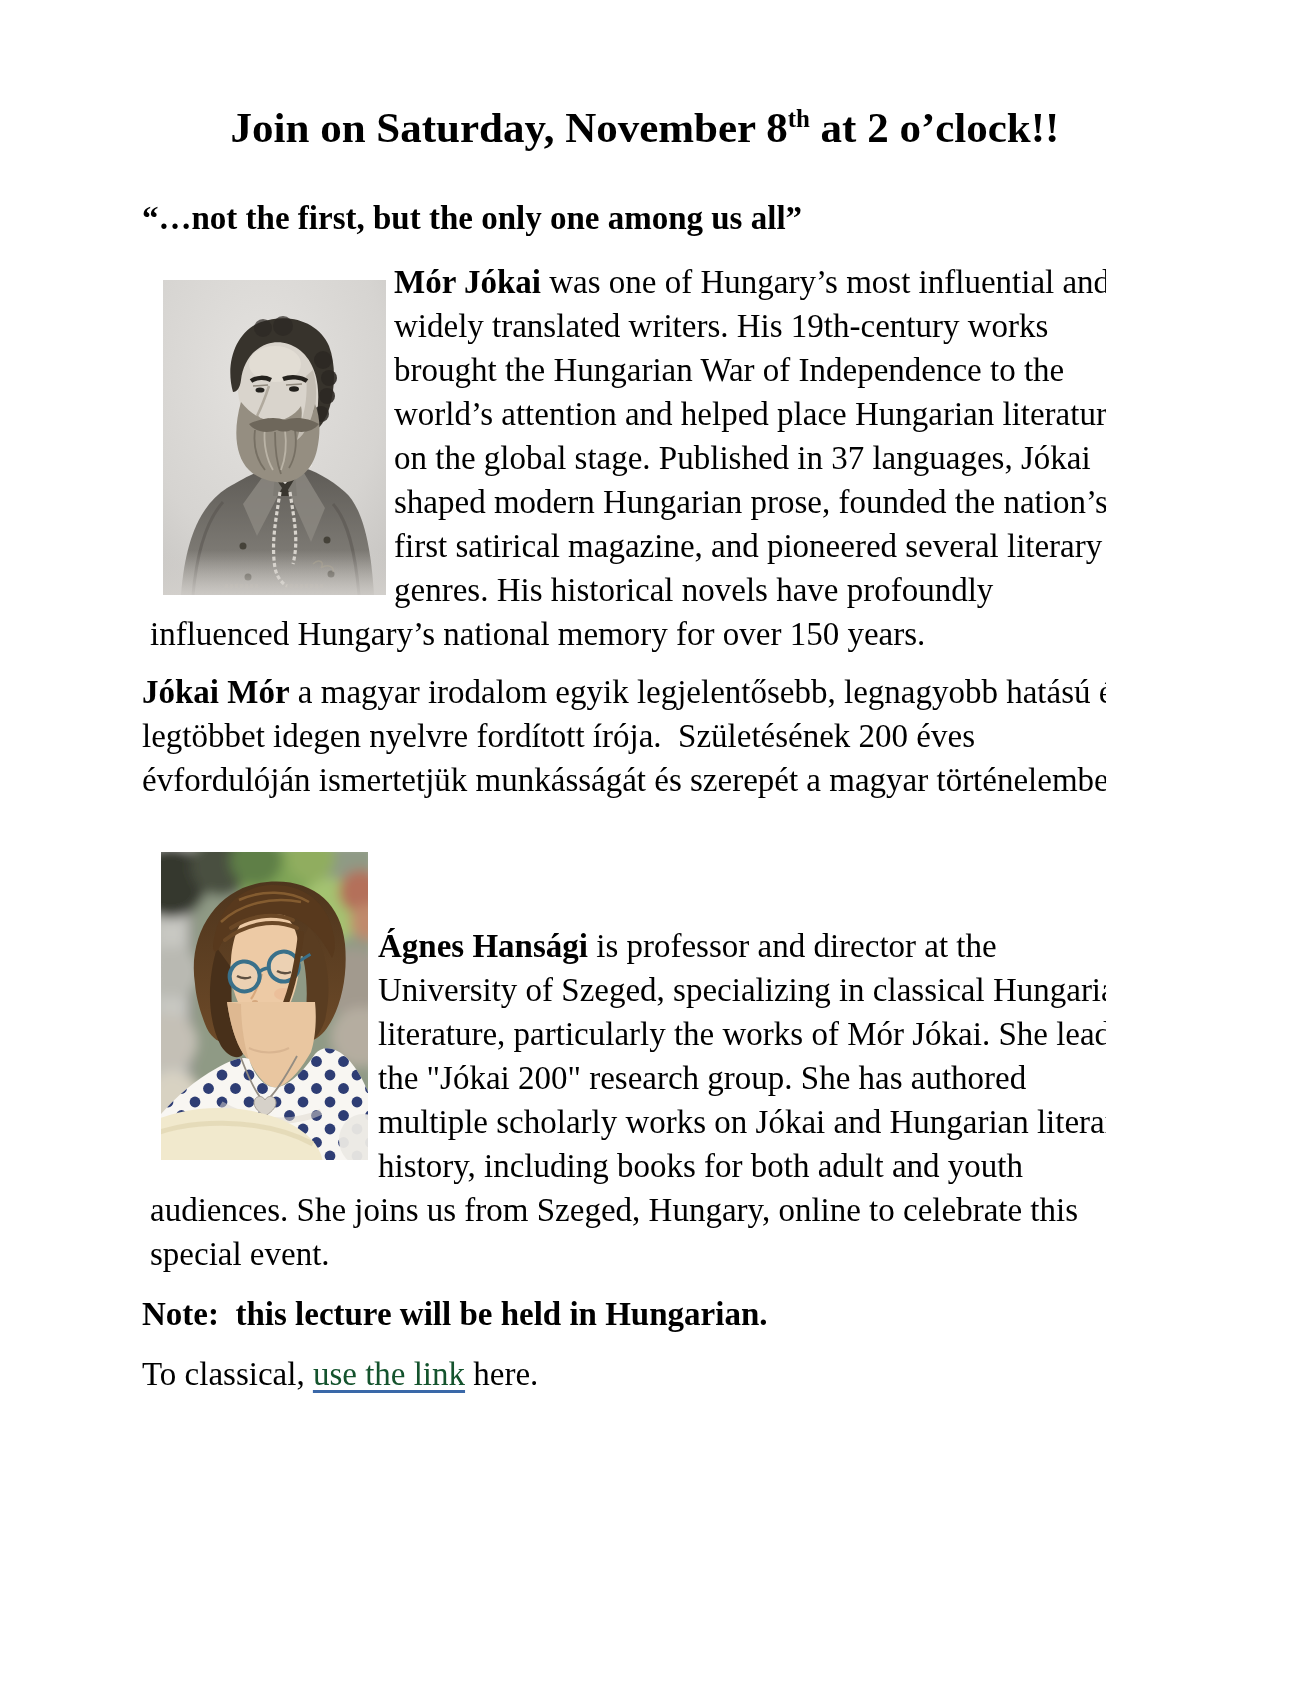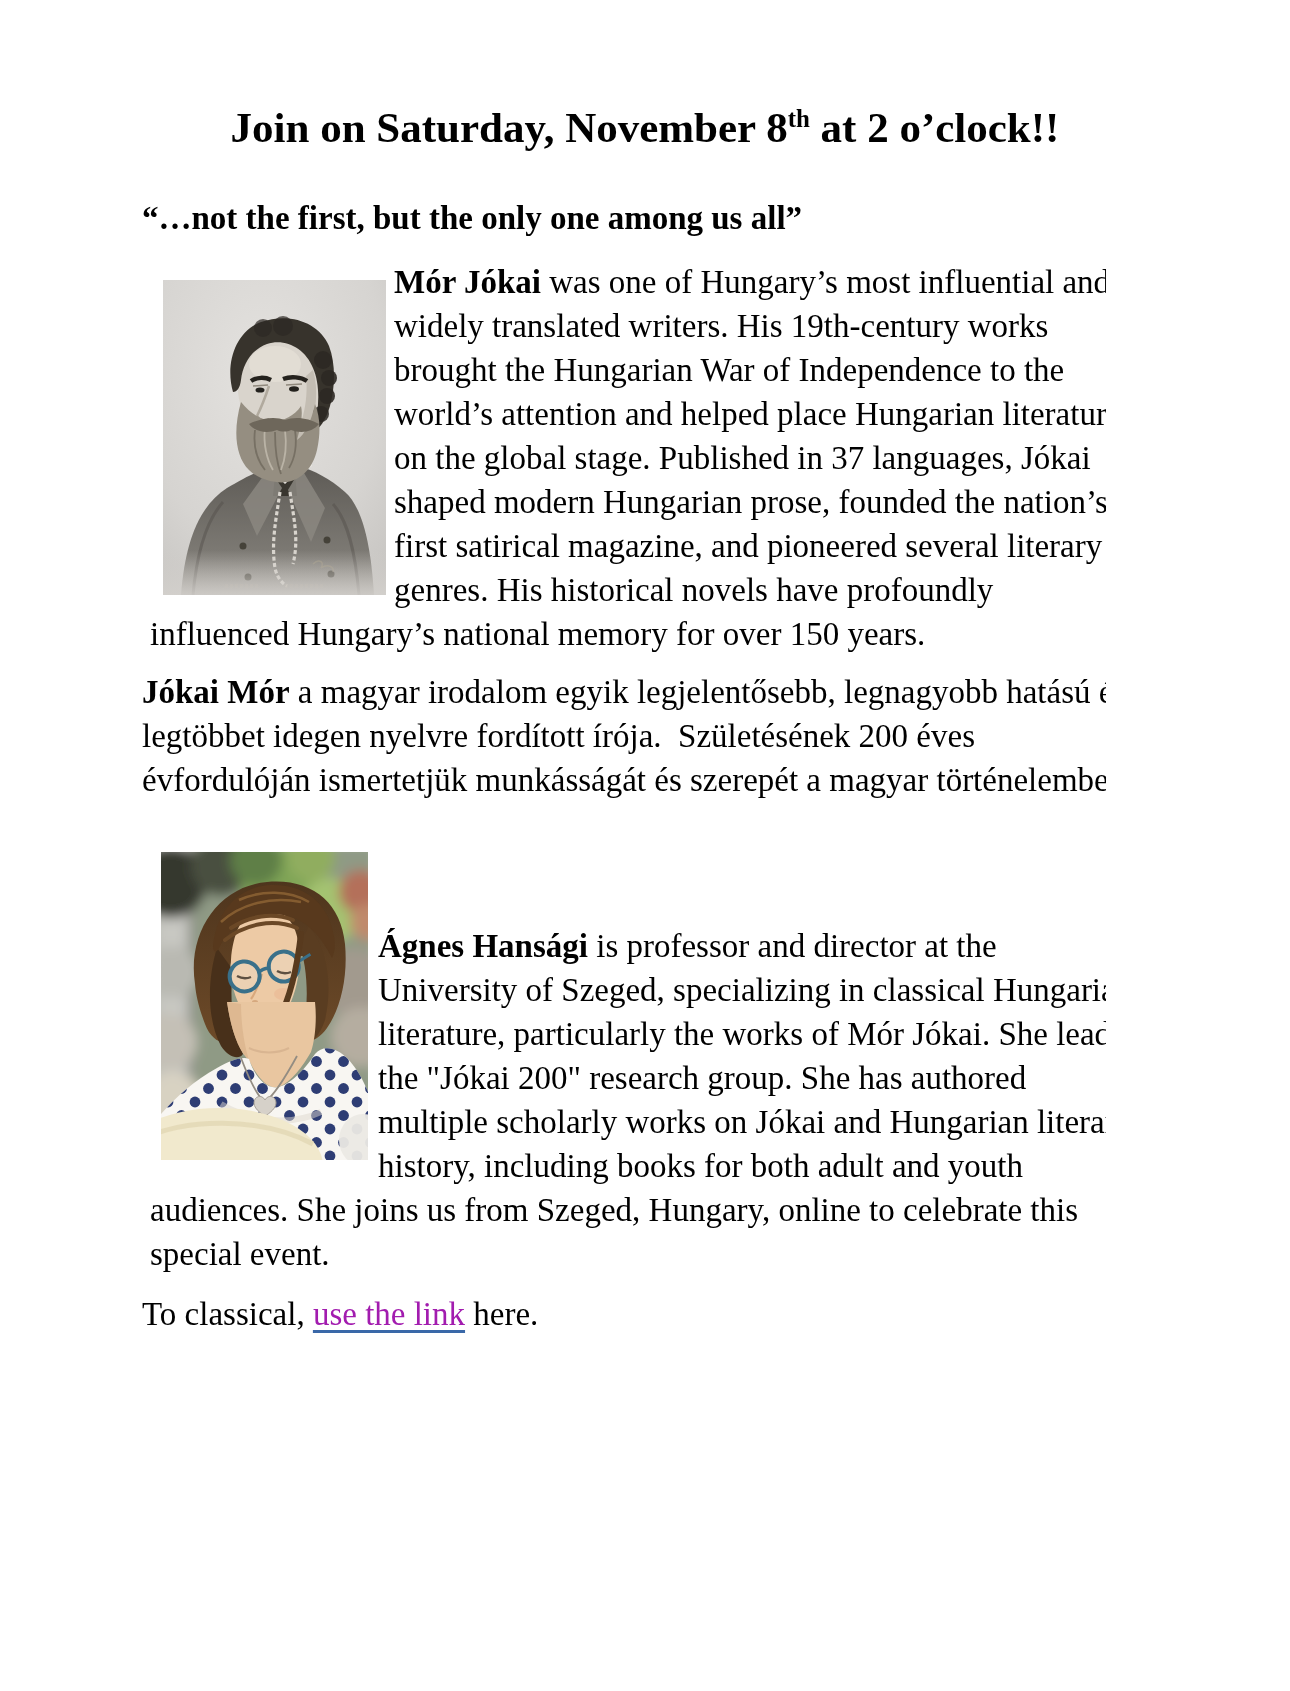--- a/index.html
+++ b/index.html
@@ -54,21 +54,21 @@
   }
   .text-offset { height: 72px; }
   .para-gap { margin-top: 14px; }
   .spacer-paragraph { height: 42px; }
   .note {
     font-weight: bold;
     margin-top: 16px;
   }
   .register { margin-top: 16px; }
   .register a {
-    color: #a21caf;
+    color: #14532d;
     text-decoration: underline;
     text-decoration-color: #3a68a8;
     text-decoration-thickness: 2.5px;
     text-underline-offset: 5px;
     cursor: pointer;
   }
 </style>
 </head>
 <body>
 
@@ -248,17 +248,18 @@
           <ellipse cx="202" cy="288" rx="24" ry="26" fill="#ebe9e4" opacity="0.95"></ellipse>
 
           <ellipse cx="58" cy="314" rx="104" ry="58" fill="#f1e9cd"></ellipse>
           <path d="M-20 288 C20 266 100 264 152 292" stroke="#e2d7b4" stroke-width="5" fill="none" opacity="0.8"></path>
         </svg>
       </div>
       <div class="text-offset"></div>
       <p class="body"><b>Ágnes Hansági</b><span> is professor and director at the University of Szeged, specializing in classical Hungarian literature, particularly the works of Mór Jókai. She leads the "Jókai 200" research group. She has authored multiple scholarly works on Jókai and Hungarian literary history, including books for both adult and youth audiences. She joins us from Szeged, Hungary, online to celebrate this special event.</span></p>
     </section>
 
+    <p class="body note">Note:&nbsp; this lecture will be held in Hungarian.</p>
 
     <p class="body register"><span>To classical, </span><a href="#">use the link</a><span> here.</span></p>
 
   </div>
 </div>
 
 </body></html>

